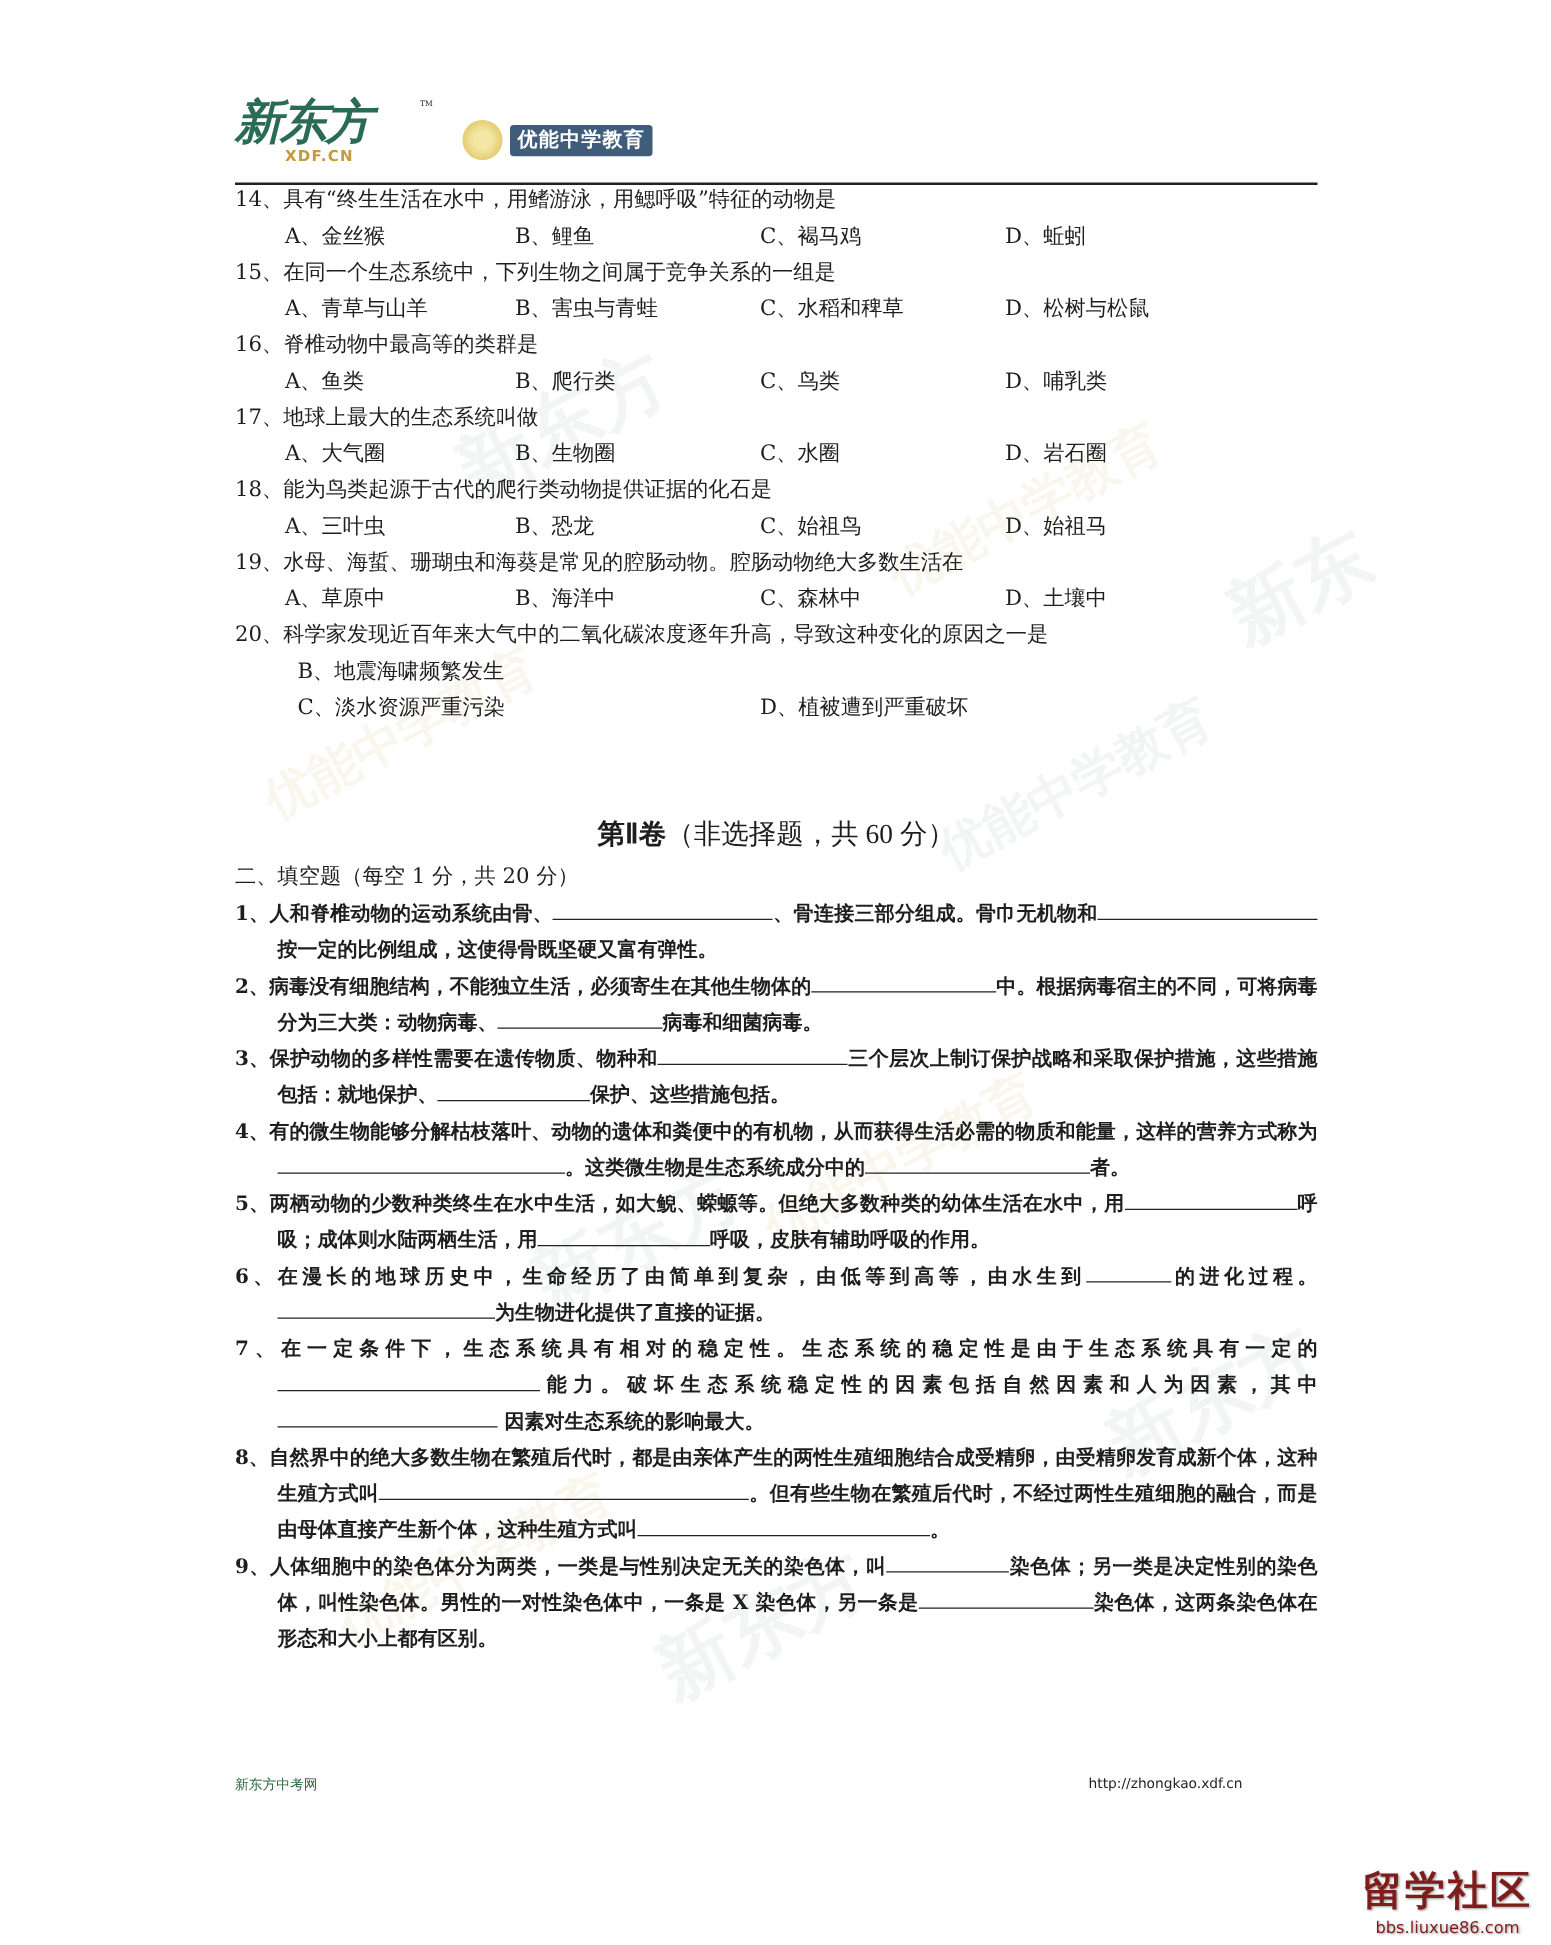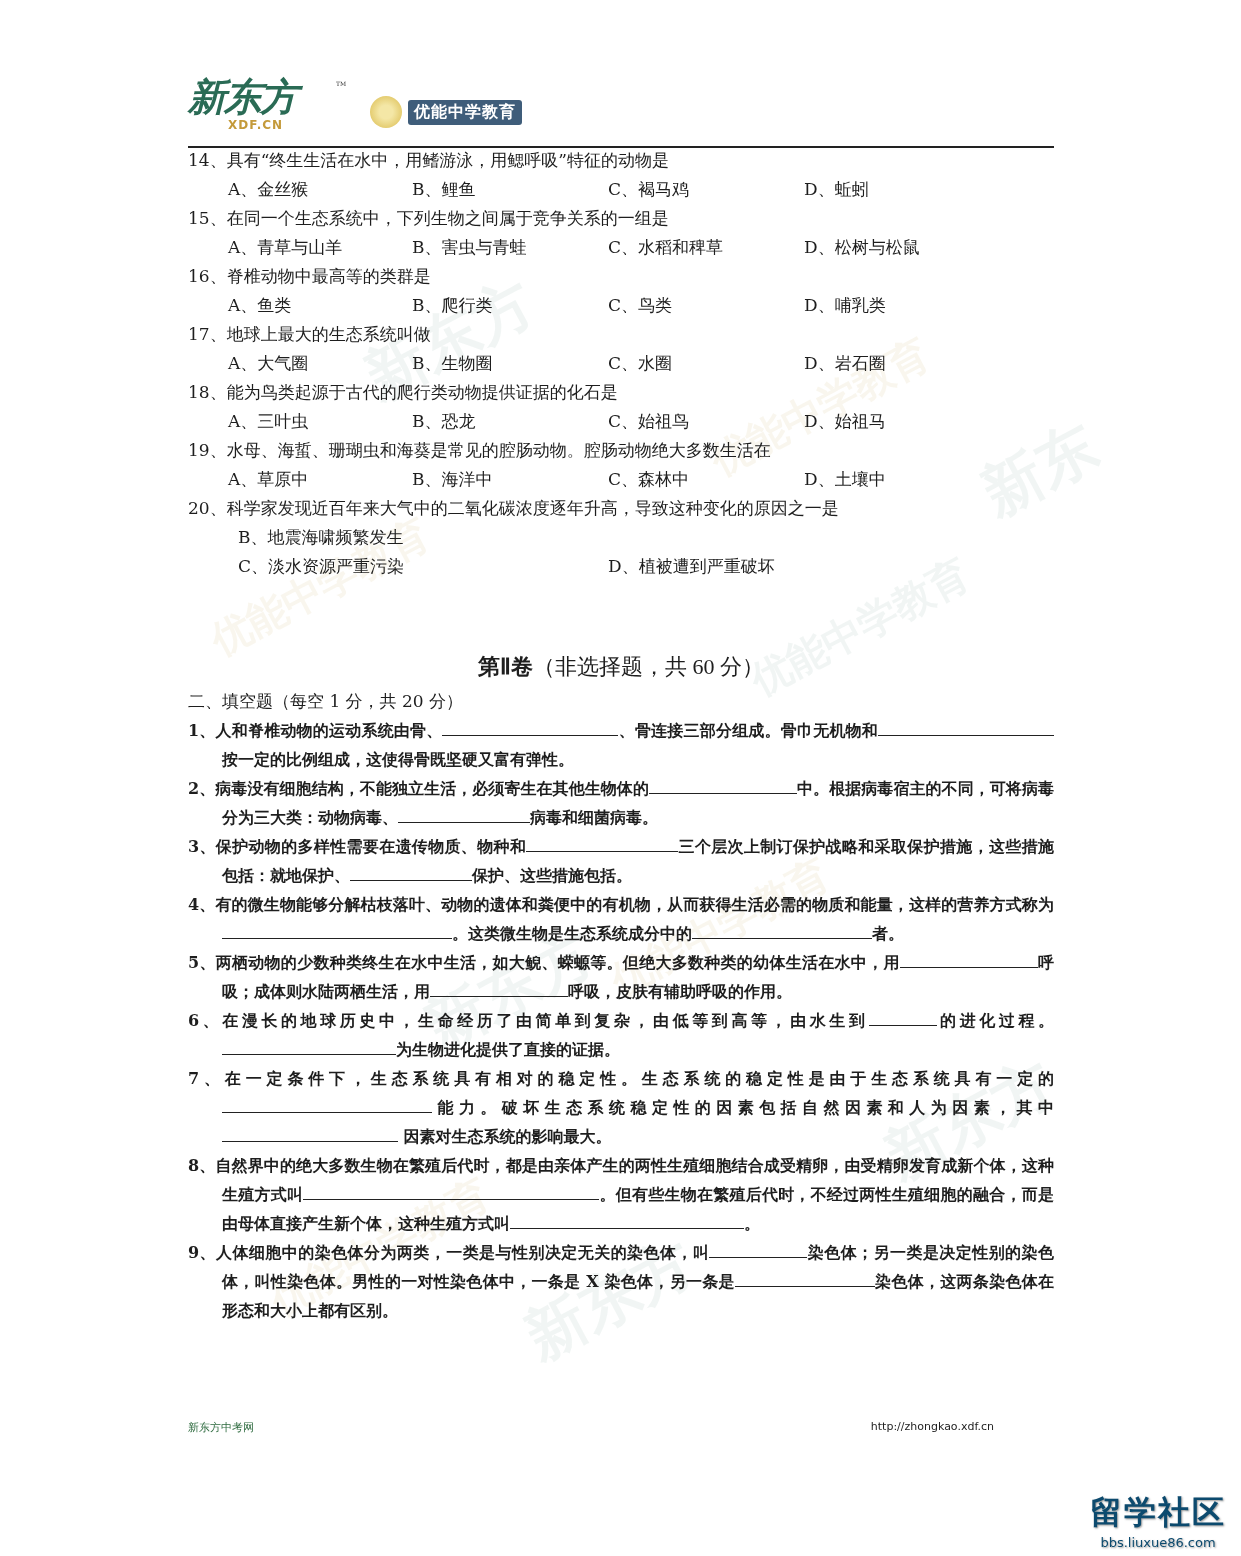--- a/index.html
+++ b/index.html
@@ -27,21 +27,21 @@
   .o4 span:nth-child(1){width:184px}.o4 span:nth-child(2){width:196px}.o4 span:nth-child(3){width:196px}
   .o2 { padding-left: 50px; }
   .o2 span:nth-child(1){width:370px}
   .sec-title { text-align: center; font-size: 22px; margin-top: 66px; line-height: 40px; font-family: Liberation Serif, serif; }
   .sec-title b { font-weight: bold; }
   .fill { line-height: 29px; font-size: 16px; font-weight: bold; }
   .fill .p { padding-left: 34px; text-indent: -34px; text-align: justify; }
   .blank { display: inline-block; border-bottom: 1.3px solid #222; height: 18px; vertical-align: baseline; }
   .footer { position: absolute; top: 1420px; left: 188px; width: 806px; font-family: "DejaVu Sans", sans-serif; font-size: 11px; color: #2d6a3e; }
   .footer .r { position: absolute; right: 0; top: 0; color: #222; }
-  .corner { position: absolute; right: 8px; bottom: 6px; width: 150px; text-align: center; color: #0c4a6e; text-shadow: 1px 1px 2px #999; font-family: "DejaVu Sans", sans-serif; }
+  .corner { position: absolute; right: 8px; bottom: 6px; width: 150px; text-align: center; color: #7f1d1d; text-shadow: 1px 1px 2px #999; font-family: "DejaVu Sans", sans-serif; }
   .corner .b { font-size: 32px; font-weight: bold; letter-spacing: 2px; }
   .corner .s { font-size: 13px; }
 </style>
 </head>
 <body>
 
 <div class="wm" style="left:360px;top:300px;font-size:60px;">新东方</div>
 <div class="wm wm2" style="left:700px;top:380px;font-size:40px;">优能中学教育</div>
 <div class="wm" style="left:980px;top:430px;font-size:60px;">新东</div>
 <div class="wm wm2" style="left:200px;top:560px;font-size:40px;">优能中学教育</div>

